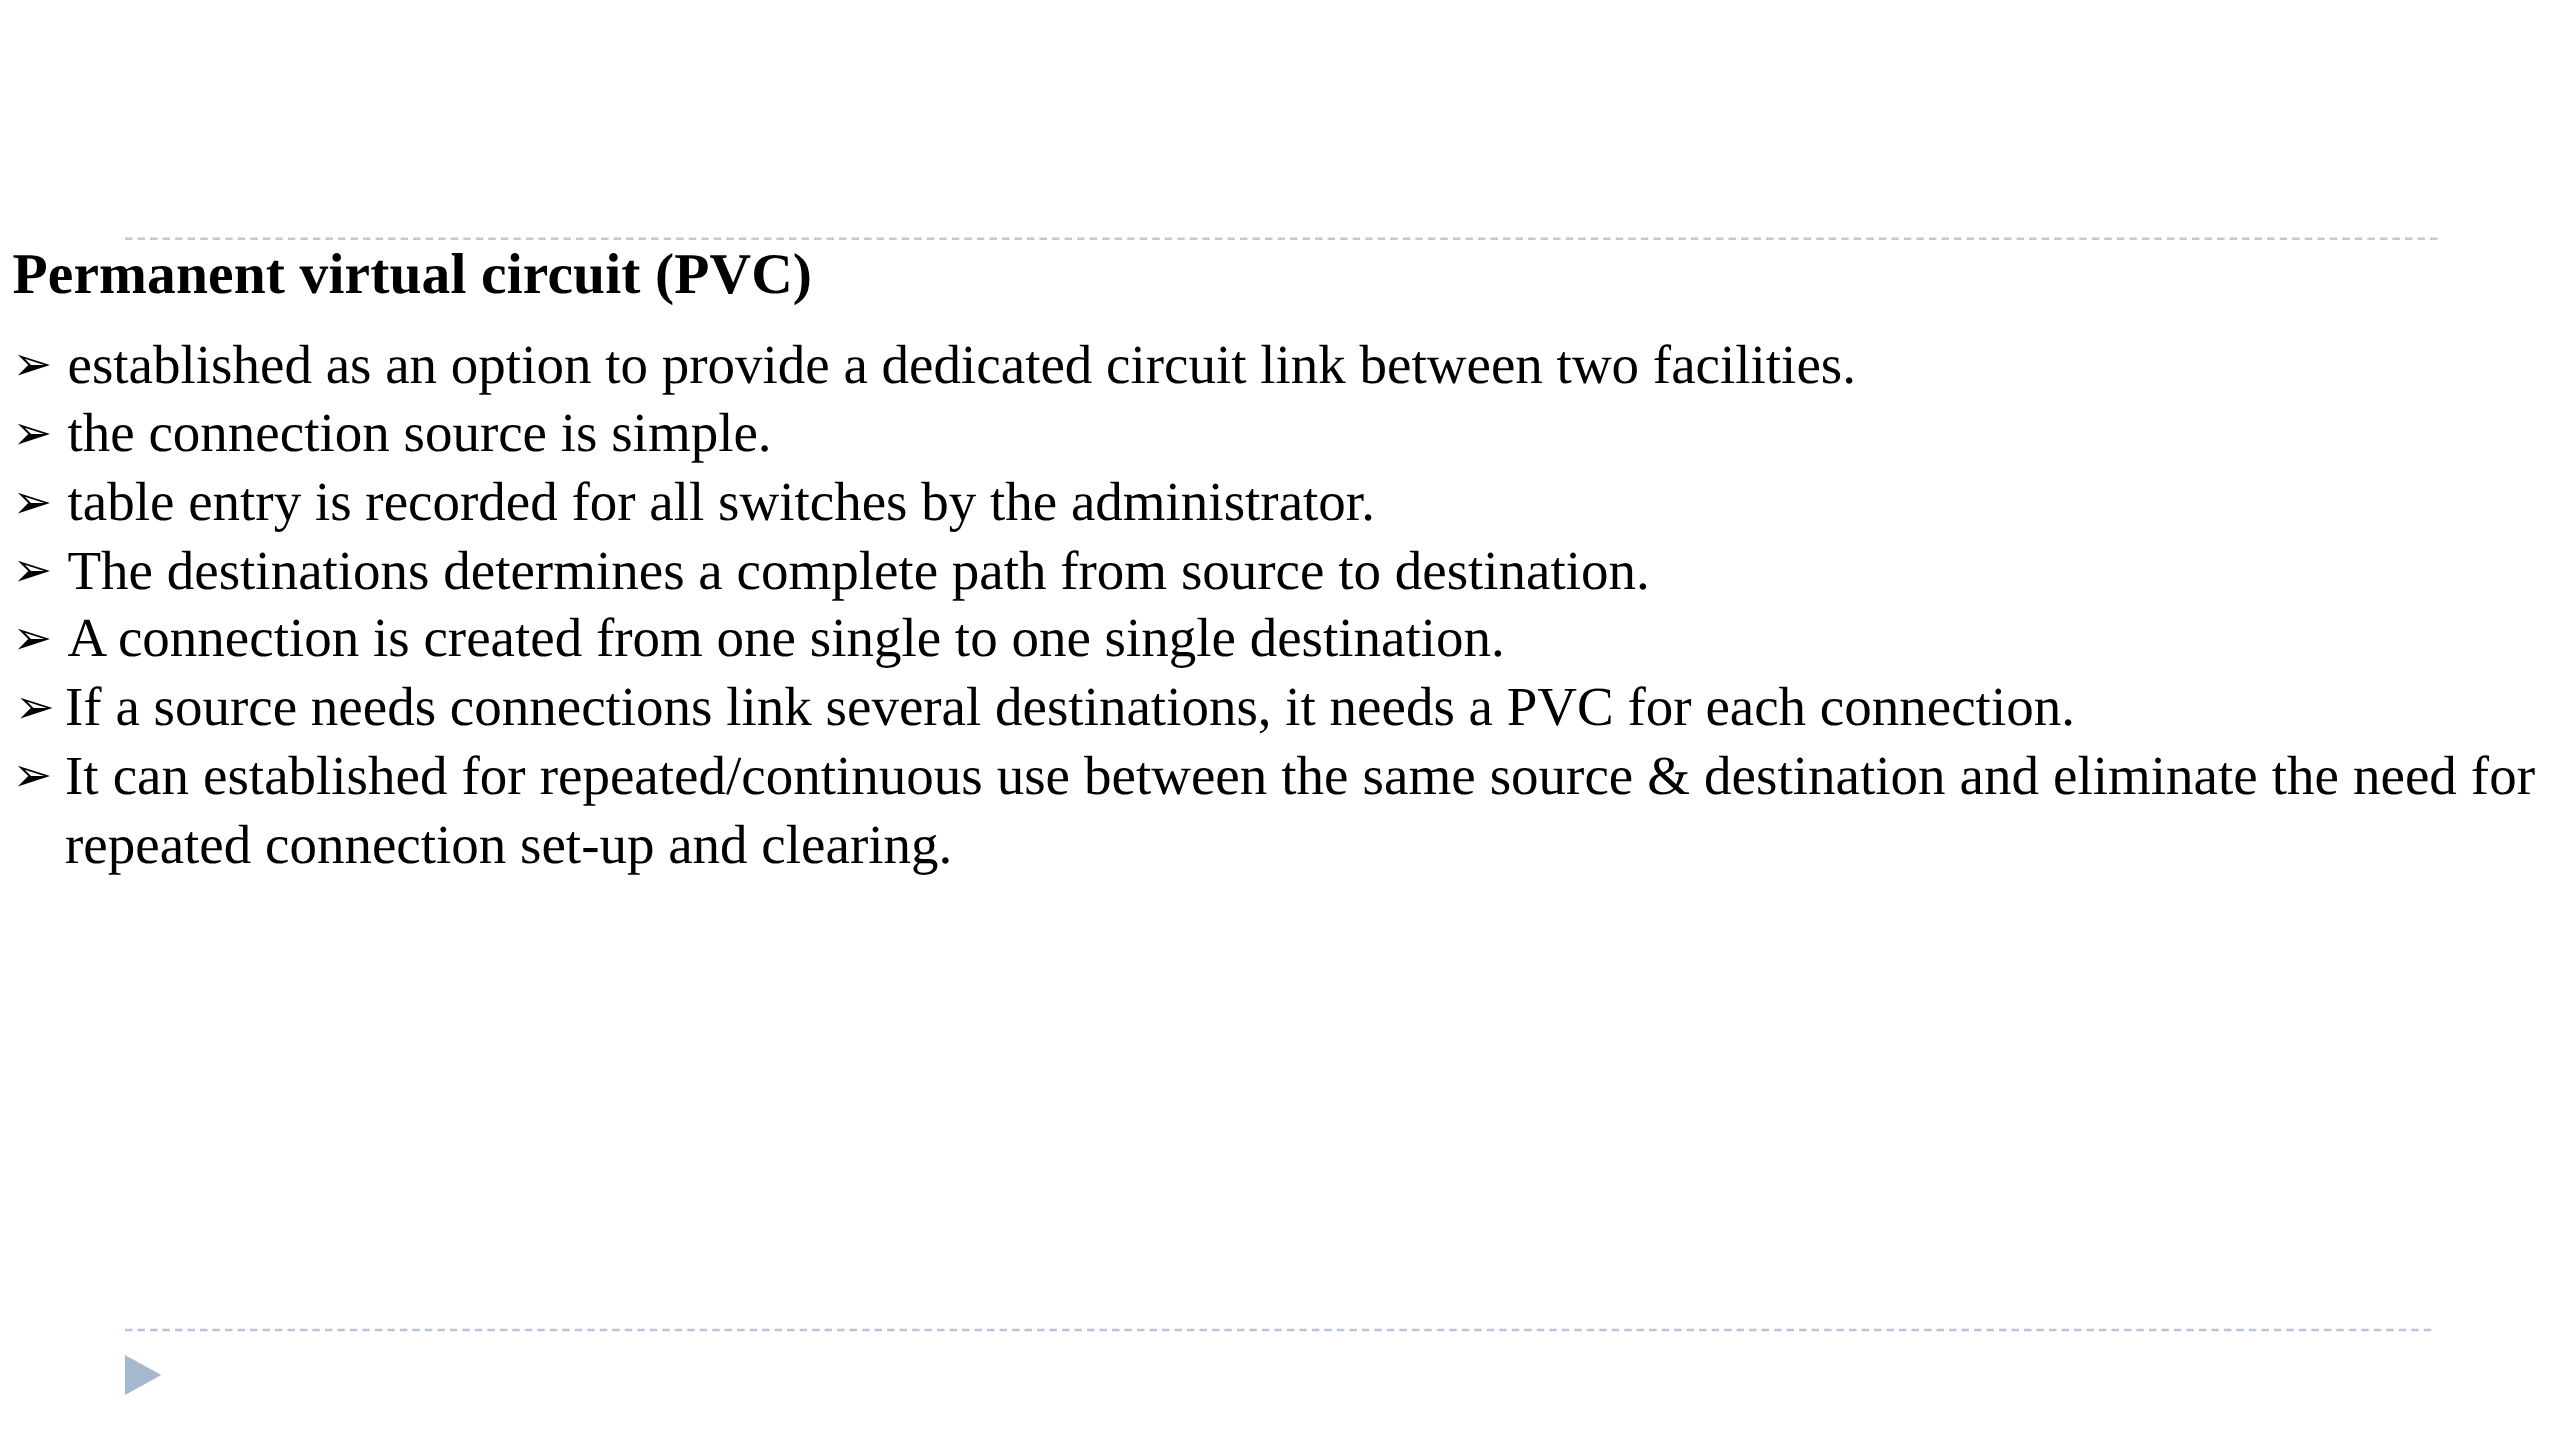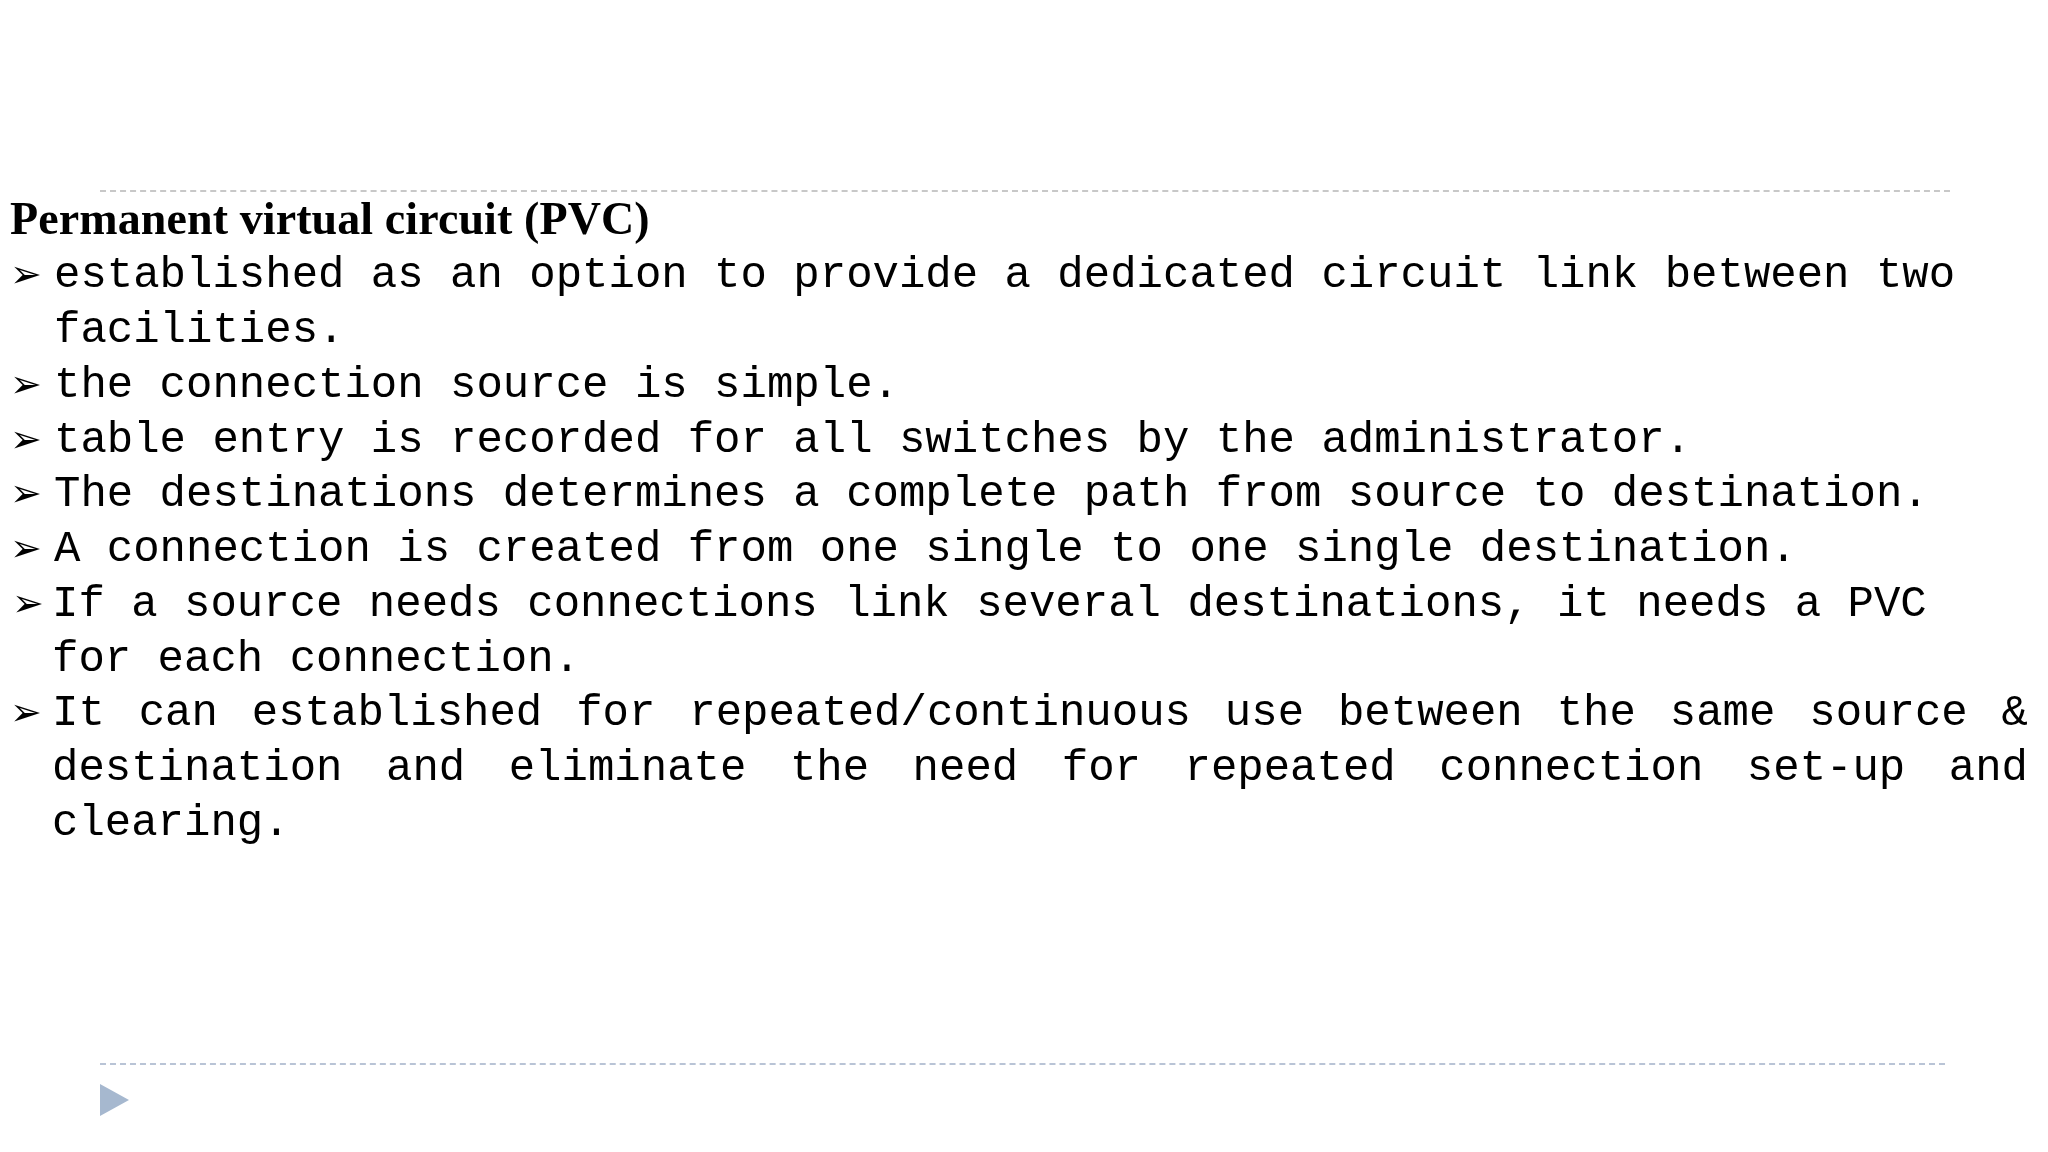--- a/index.html
+++ b/index.html
@@ -49,21 +49,21 @@
     left: 10px;
     top: 192px;
     width: 2018px;
   }
 
   .slide-title {
     font-size: 46px;
     font-weight: bold;
     line-height: 1.18;
     letter-spacing: 0.1px;
-    margin: 0 0 2px 0;
+    margin: 0 0 19px 0;
     white-space: nowrap;
   }
 
   .bullets {
     list-style: none;
     margin: 0;
     padding: 0;
   }
 
   .bullet {
@@ -83,21 +83,20 @@
     line-height: 1.42;
     font-family: "DejaVu Sans", sans-serif;
   }
 
   .bullet.spaced .marker {
     left: 2px;
   }
 
   .bullet-text {
     display: block;
-    font-family: Liberation Mono, monospace;
   }
 
   .bullet.justify .bullet-text {
     text-align: justify;
     text-align-last: left;
   }
 
   
   .bullet.wide {
     padding-left: 42px;

